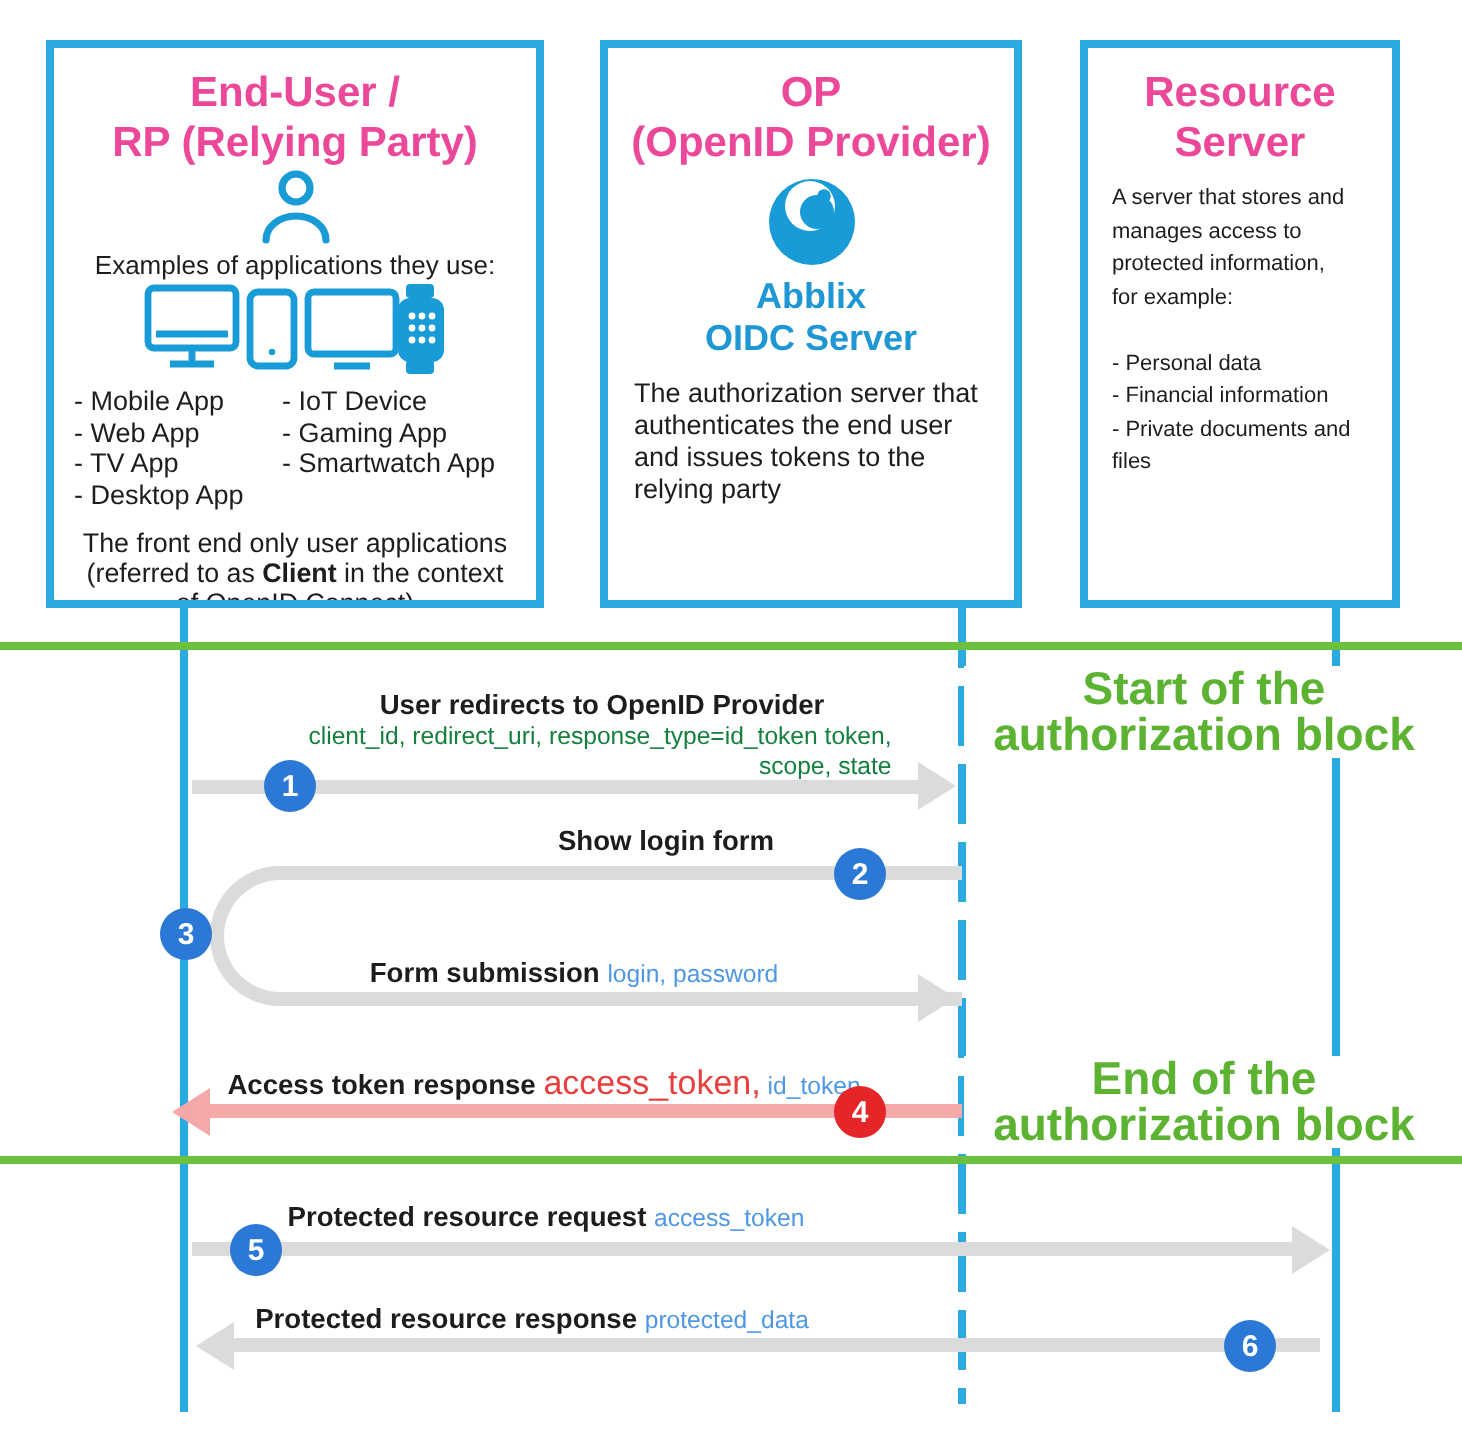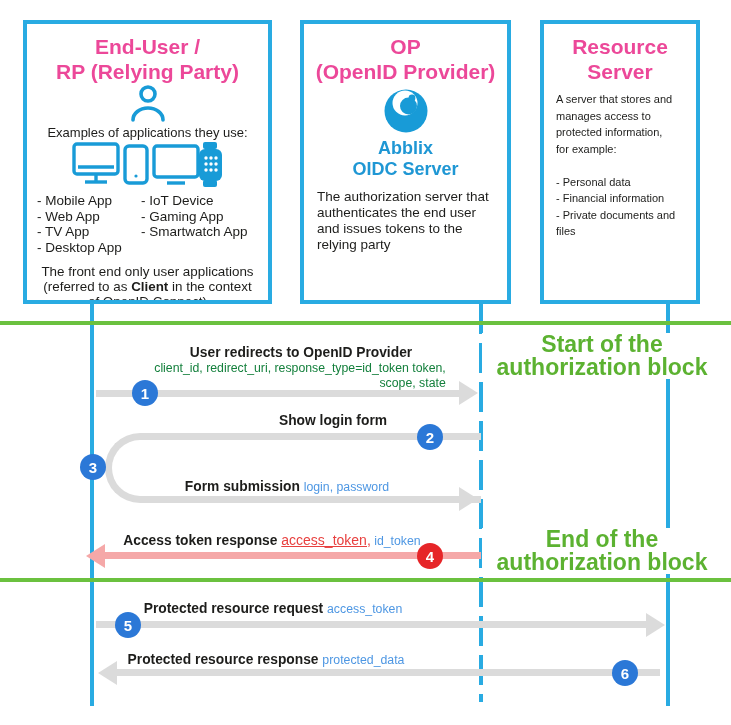--- a/index.html
+++ b/index.html
@@ -57,21 +57,21 @@
   .b1{left:132px;top:380px;}
   .b2{left:417px;top:424px;}
   .b3{left:80px;top:454px;}
   .b4{left:417px;top:543px;}
   .b5{left:115px;top:612px;}
   .b6{left:612px;top:660px;}
   
   .msg{position:absolute;transform:translateX(-50%);text-align:right;white-space:nowrap;
        font-size:13.8px;font-weight:bold;color:#1d1d1b;z-index:4;}
   .param{color:#4e97e3;font-weight:normal;font-size:12.3px;}
-  .param-red{color:#e8403f;font-weight:normal;font-size:14px;text-decoration:underline;}
+  .param-red{color:#e8403f;font-weight:normal;font-size:17px;}
   .m1-label{left:301px;top:345px;}
   .m1-params{left:300px;top:361px;font-weight:normal;font-size:12.3px;color:#15803d;white-space:pre-line;line-height:14.5px;}
   .m2-label{left:333px;top:413px;}
   .m3-label{position:absolute;left:2px;top:445px;width:82px;text-align:center;font-size:13.4px;line-height:15px;white-space:pre-line;z-index:4;}
   .m4-label{left:287px;top:479px;}
   .m5-label{left:272px;top:532px;}
   .m6-label{left:273px;top:601px;}
   .m7-label{left:266px;top:652px;}
   svg{display:block;margin:0 auto;}
 </style>

